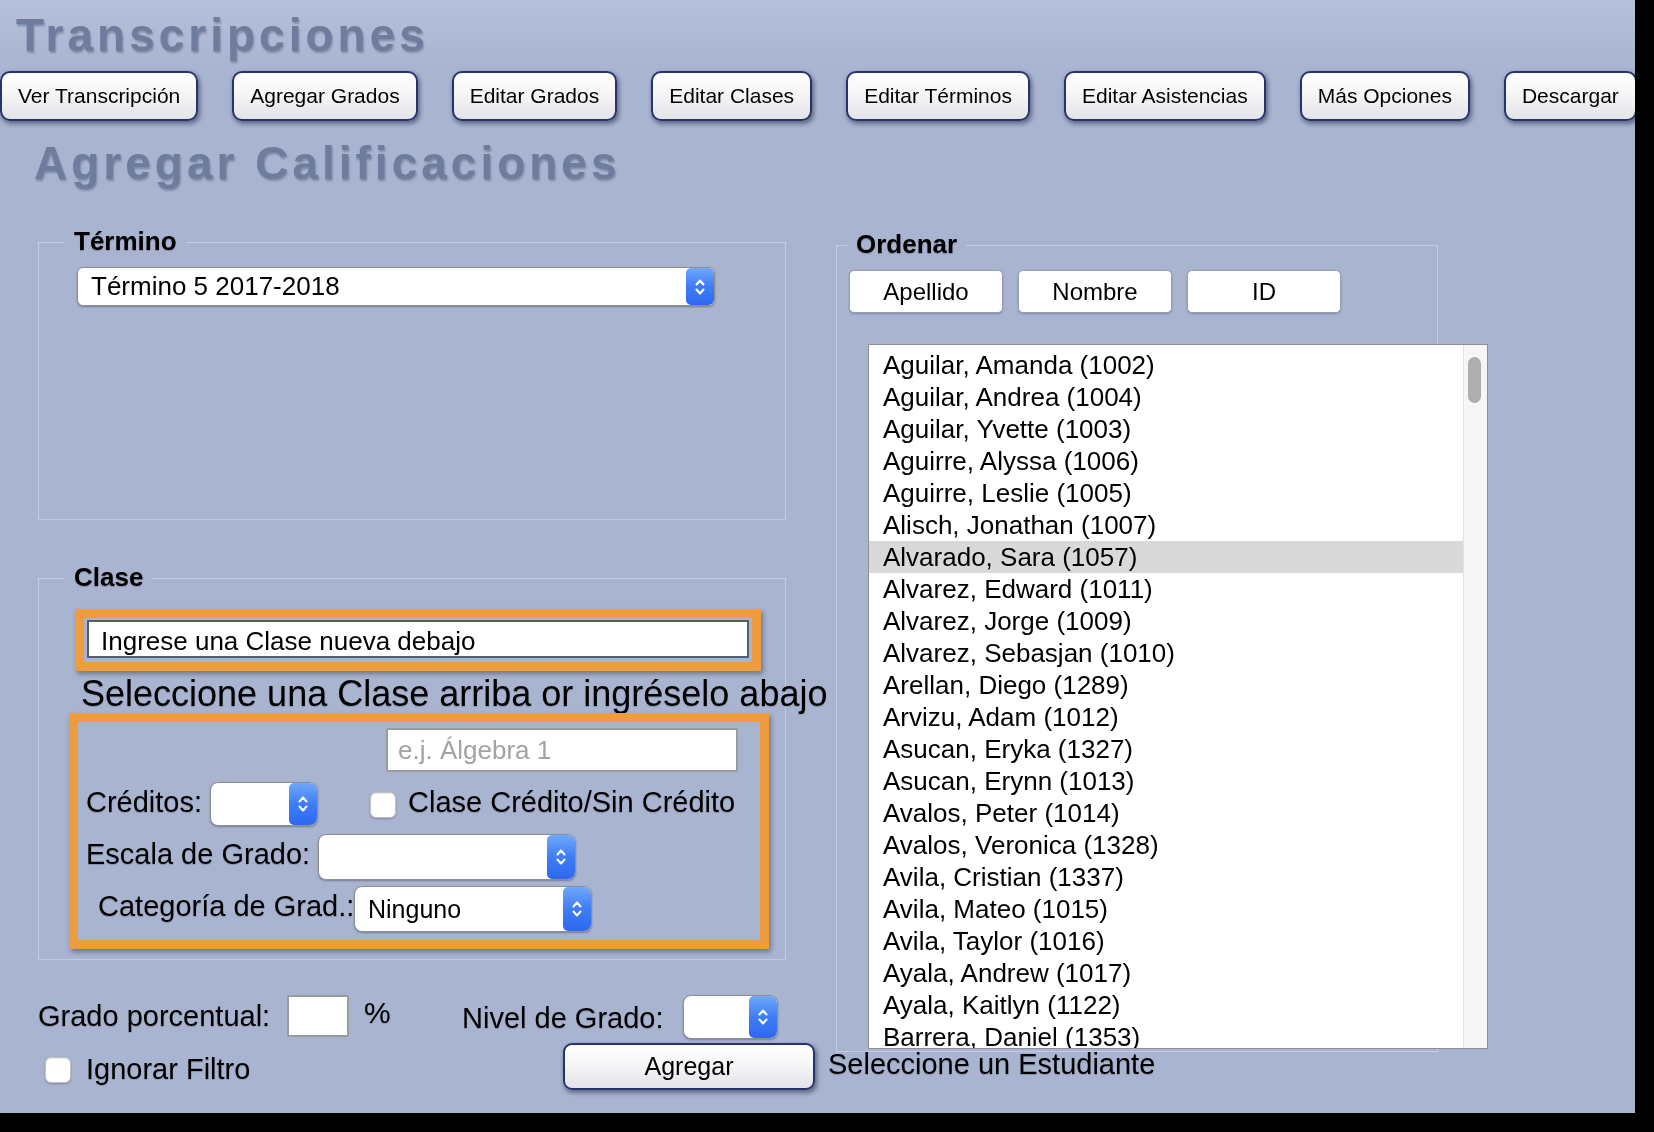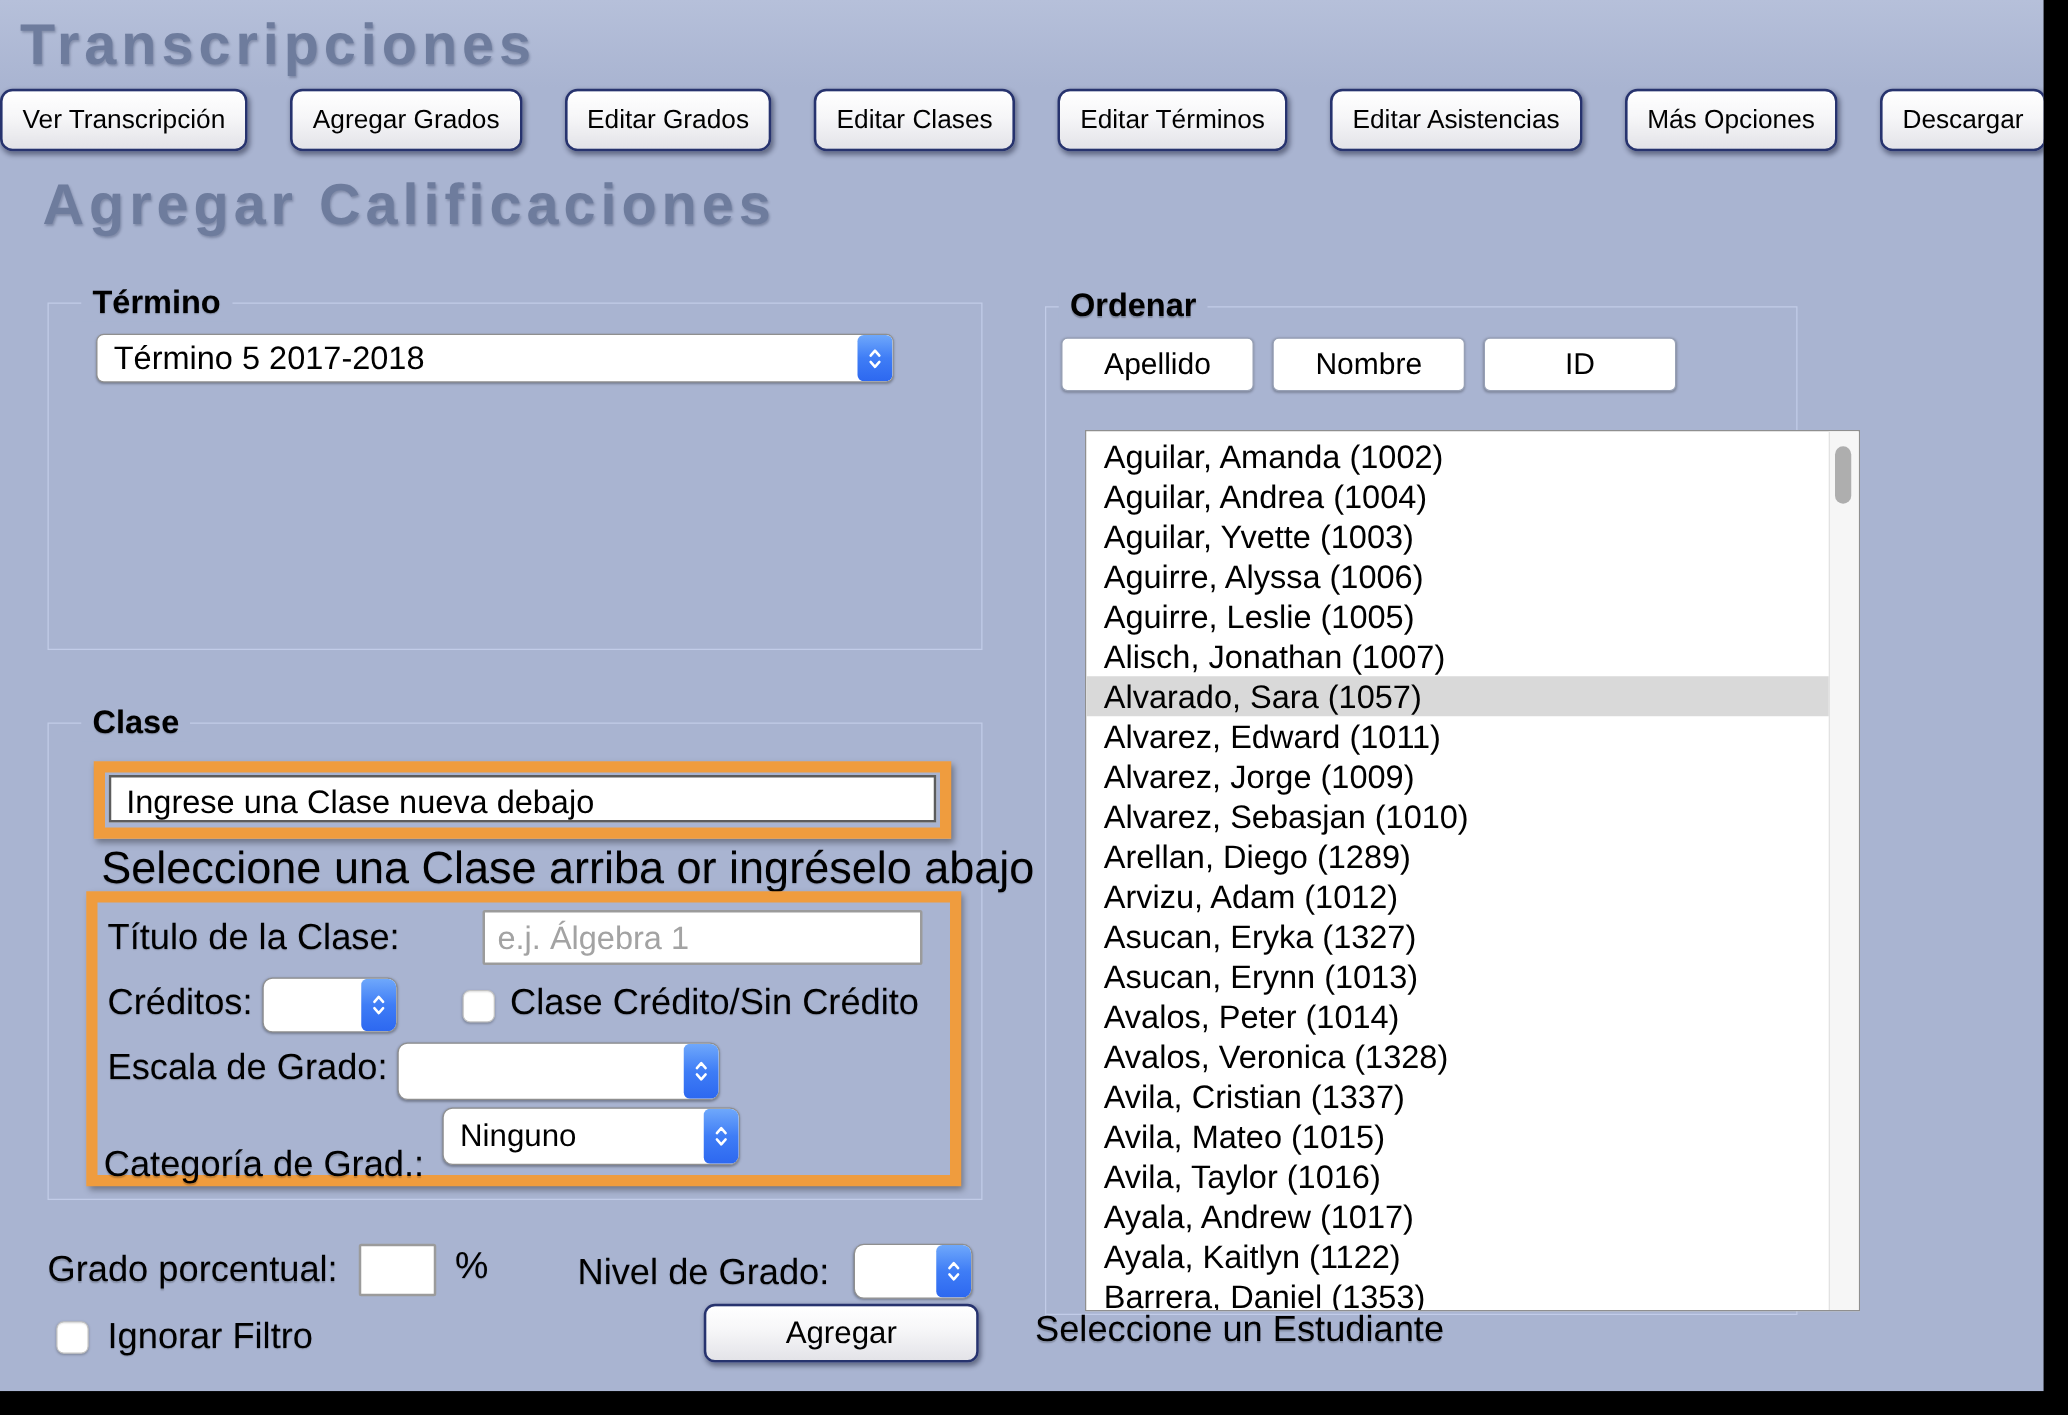--- a/index.html
+++ b/index.html
@@ -112,21 +112,20 @@
 
     <div class="label" style="left:42px;top:94px;font-size:36px;">Seleccione una Clase arriba or ingréselo abajo</div>
 
     <div class="orange" style="left:36px;top:30px;width:668px;height:44px;">
       <div style="position:absolute;left:3px;top:2px;right:3px;height:38px;background:#fff;border:2px solid #5c5c5c;
                   font-size:26px;line-height:38px;padding-left:12px;box-sizing:border-box;white-space:nowrap;overflow:hidden;">Ingrese una Clase nueva debajo</div>
     </div>
 
     <div class="orange" style="left:30px;top:134px;width:682px;height:218px;">
 
-      <div class="label" style="left:8px;top:12px;">Título de la Clase:</div>
       <input class="textinput" style="left: 308px; top: 6px; width: 352px; height: 44px;" placeholder="e.j. Álgebra 1">
 
       <div class="label" style="left:8px;top:64px;">Créditos:</div>
       <div class="macselect" style="left:132px;top:60px;width:106px;height:42px;border-radius:8px;">
         <span class="val" style="font-size:25px;"></span>
         <span class="stepper">
           <svg width="12" height="20" viewBox="0 0 12 20">
               <path d="M2.5 7.5 L6 3.5 L9.5 7.5" stroke="#fff" stroke-width="2" fill="none" stroke-linecap="round" stroke-linejoin="round"></path>
               <path d="M2.5 12.5 L6 16.5 L9.5 12.5" stroke="#fff" stroke-width="2" fill="none" stroke-linecap="round" stroke-linejoin="round"></path>
             </svg>
@@ -139,21 +138,21 @@
       <div class="macselect" style="left:240px;top:112px;width:256px;height:44px;border-radius:8px;">
         <span class="val" style="font-size:25px;"></span>
         <span class="stepper">
           <svg width="12" height="20" viewBox="0 0 12 20">
               <path d="M2.5 7.5 L6 3.5 L9.5 7.5" stroke="#fff" stroke-width="2" fill="none" stroke-linecap="round" stroke-linejoin="round"></path>
               <path d="M2.5 12.5 L6 16.5 L9.5 12.5" stroke="#fff" stroke-width="2" fill="none" stroke-linecap="round" stroke-linejoin="round"></path>
             </svg>
         </span>
       </div>
 
-      <div class="label" style="left:5px;top:168px;margin-top:26px;">Categoría de Grad.:</div>
+      <div class="label" style="left:20px;top:168px;">Categoría de Grad.:</div>
       <div class="macselect" style="left:276px;top:164px;width:236px;height:44px;border-radius:8px;">
         <span class="val" style="font-size:25px;">Ninguno</span>
         <span class="stepper">
           <svg width="12" height="20" viewBox="0 0 12 20">
               <path d="M2.5 7.5 L6 3.5 L9.5 7.5" stroke="#fff" stroke-width="2" fill="none" stroke-linecap="round" stroke-linejoin="round"></path>
               <path d="M2.5 12.5 L6 16.5 L9.5 12.5" stroke="#fff" stroke-width="2" fill="none" stroke-linecap="round" stroke-linejoin="round"></path>
             </svg>
         </span>
       </div>
     </div>
@@ -207,19 +206,19 @@
       <svg width="12" height="20" viewBox="0 0 12 20">
           <path d="M2.5 7.5 L6 3.5 L9.5 7.5" stroke="#fff" stroke-width="2" fill="none" stroke-linecap="round" stroke-linejoin="round"></path>
           <path d="M2.5 12.5 L6 16.5 L9.5 12.5" stroke="#fff" stroke-width="2" fill="none" stroke-linecap="round" stroke-linejoin="round"></path>
         </svg>
     </span>
   </div>
 
   <div class="checkbox" style="left:45px;top:1057px;"></div>
   <div class="label" style="left:86px;top:1053px;">Ignorar Filtro</div>
 
-  <div class="btn3d" style="position:absolute;left:563px;top:1043px;width:220px;height:47px;border-radius:9px;font-size:25px;box-sizing:border-box;">Agregar</div>
+  <div class="btn3d" style="position:absolute;left:563px;top:1043px;width:252px;height:47px;border-radius:9px;font-size:25px;box-sizing:border-box;">Agregar</div>
 
   <div class="label" style="left:828px;top:1048px;">Seleccione un Estudiante</div>
 </div>
 
 <div class="barblack" style="left:0;bottom:0;width:1654px;height:19px;"></div>
 <div class="barblack" style="right:0;top:0;width:19px;height:1132px;"></div>
 
 </body></html>

